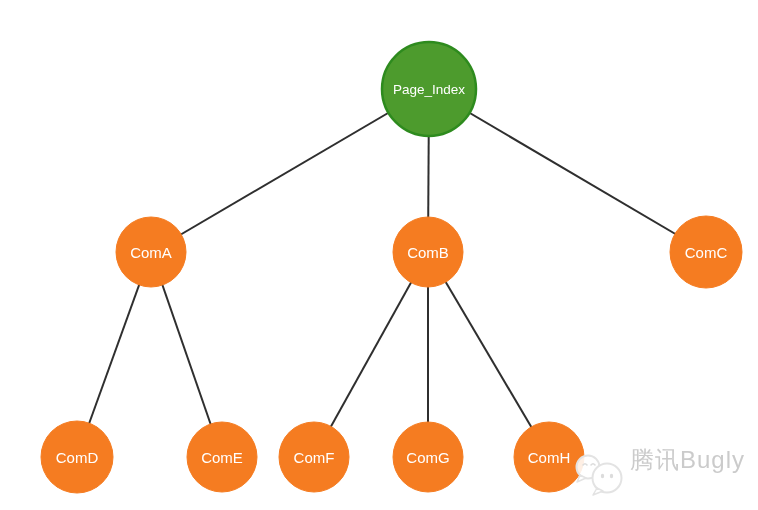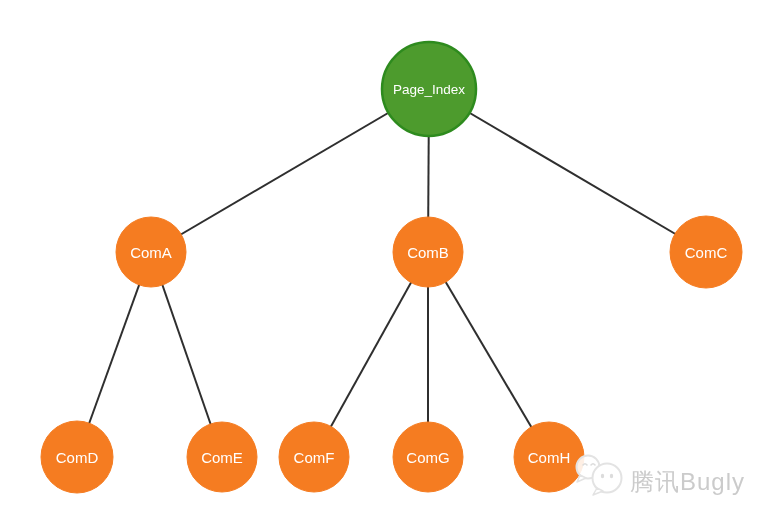--- a/index.html
+++ b/index.html
@@ -22,21 +22,21 @@
   }
   svg.tree text {
     font-family: "Liberation Sans", sans-serif;
     pointer-events: none;
   }
   .watermark {
     position: absolute;
     left: 574px;
     top: 444px;
     display: flex;
-    align-items: flex-end;
+    align-items: flex-start;
     gap: 4px;
     z-index: 5;
   }
   .watermark .wm-text {
     font-size: 24px;
     color: #cbcbcb;
     letter-spacing: 1px;
     white-space: nowrap;
     font-family: "Liberation Sans", "DejaVu Sans", sans-serif;
   }

